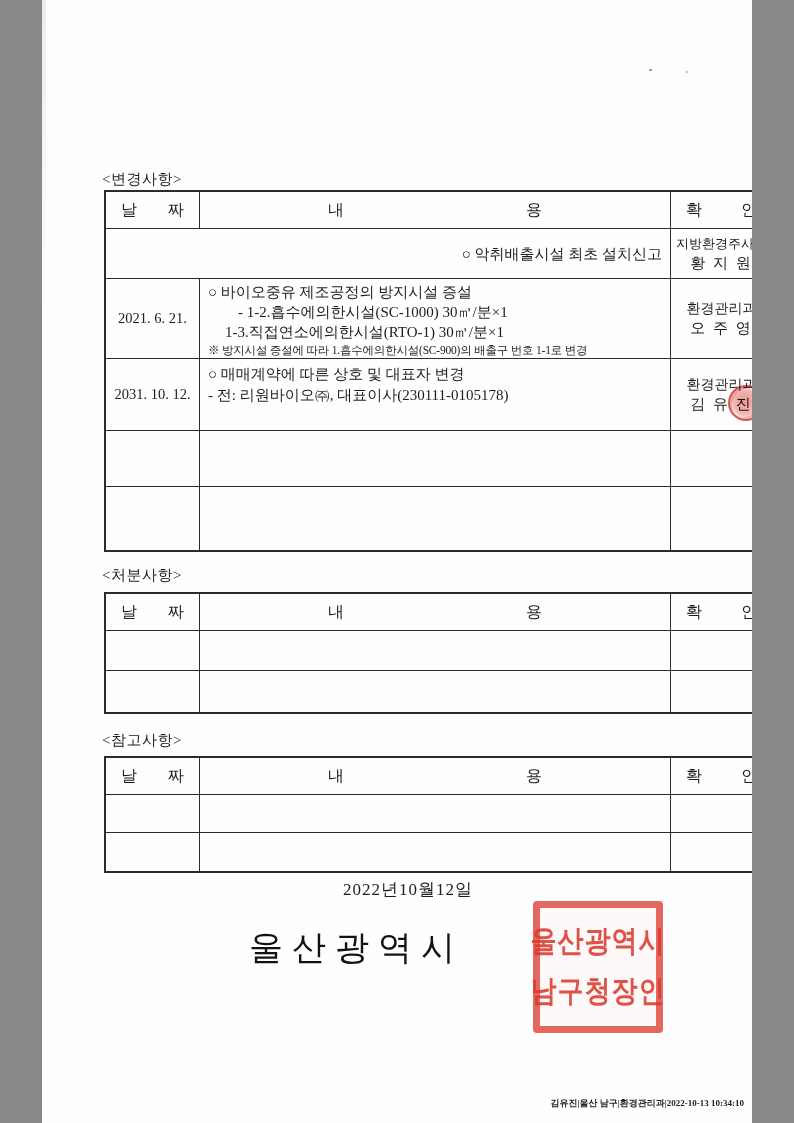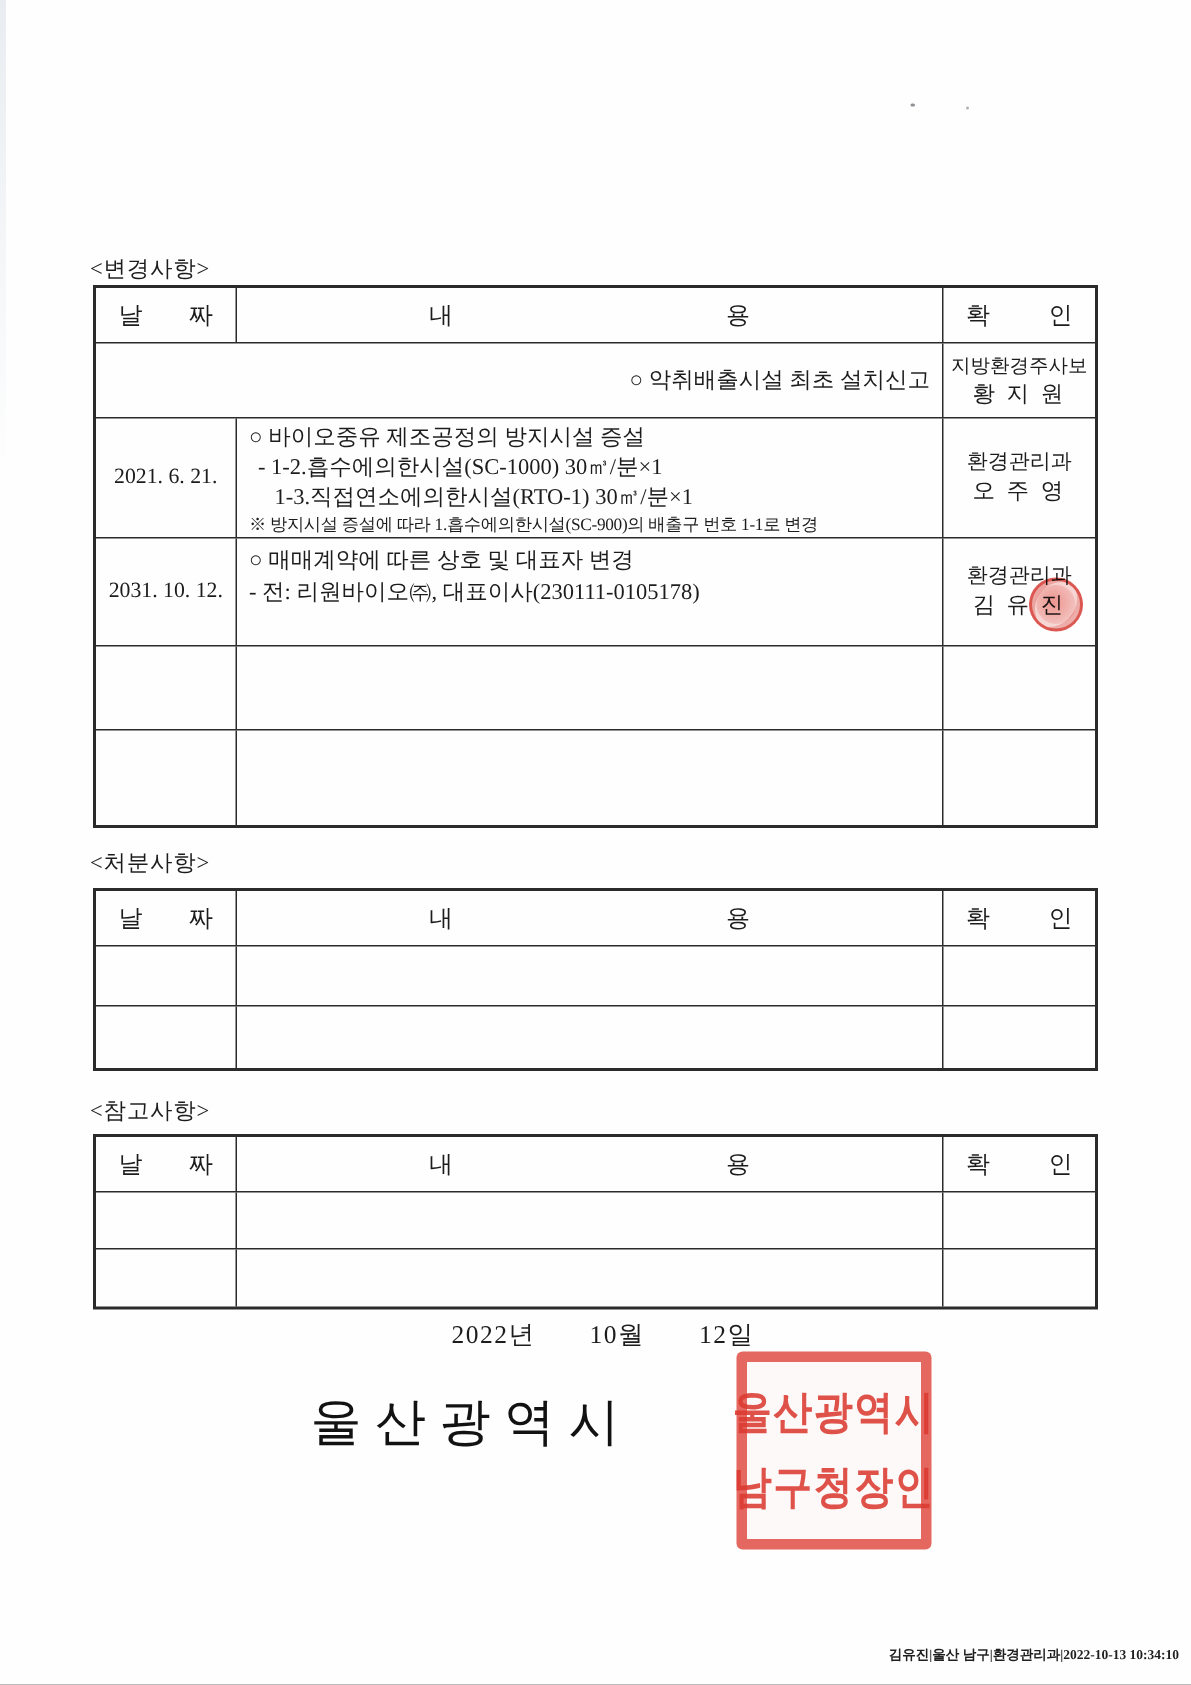--- a/index.html
+++ b/index.html
@@ -1,17 +1,17 @@
 <!DOCTYPE html>
 <html><head>
 <meta charset="utf-8">
 <style>
   html,body{margin:0;padding:0;background:#888;}
   .page{
-    position:relative; width:794px; height:1123px; margin:0 auto;
+    position:relative; width:710px; height:1123px; margin:0 auto;
     background:#fefefe; overflow:hidden;
     font-family:"Liberation Serif","DejaVu Serif",serif; color:#1c1c1c;
   }
   .edge-streak{position:absolute;left:0;top:0;width:4px;height:320px;
     background:linear-gradient(#e9edf1,rgba(255,255,255,0));}
   .speck{position:absolute;background:#8d9296;border-radius:1px;}
   .s1{left:607px;top:69px;width:3px;height:2px;}
   .s2{left:644px;top:71px;width:2px;height:2px;opacity:.7;}
 
   .sec-label{position:absolute;left:60px;font-size:15px;letter-spacing:.5px;}
@@ -26,36 +26,36 @@
   .c-confirm{width:101px;flex:none;display:flex;flex-direction:column;
     align-items:center;justify-content:center;position:relative;}
   .hdr-date{display:flex;align-items:center;justify-content:space-between;
     padding:0 15px;font-size:16px;}
   .hdr-content{display:flex;align-items:center;justify-content:center;gap:182px;
     font-size:16px;padding:0;}
   .hdr-confirm{flex-direction:row;display:flex;align-items:center;
     justify-content:space-between;padding:0 15px;font-size:16px;}
   .content-mid{display:flex;align-items:center;justify-content:flex-end;}
   .ln{font-size:15px;line-height:20px;white-space:nowrap;}
-  .ind1{padding-left:6px;}
+  .ind1{padding-left:6px;margin-left:24px;}
   .ind2{padding-left:17px;}
   .note{font-size:11.5px;line-height:16px;letter-spacing:-.2px;white-space:nowrap;}
   .dept{font-size:13px;line-height:19px;white-space:nowrap;}
   .pname{font-size:15px;line-height:20px;letter-spacing:2px;white-space:nowrap;}
 
   .personal-seal{
     position:absolute;right:8px;top:26px;width:32px;height:32px;border-radius:50%;
     border:2px solid rgba(214,60,52,.8);
     background:radial-gradient(circle at 45% 45%, rgba(224,80,70,.6), rgba(224,80,70,.18));
     box-shadow:inset 0 0 0 3px rgba(255,255,255,.35), inset 4px 3px 0 -2px rgba(214,60,52,.55),
       inset -5px -4px 0 -3px rgba(214,60,52,.5);
     mix-blend-mode:multiply;
   }
 
-  .date-line{position:absolute;left:301px;top:878px;display:flex;gap:36px;
+  .date-line{position:absolute;left:301px;top:878px;display:flex;
     font-size:17px;letter-spacing:1px;}
   .signature{position:absolute;left:207px;top:925px;display:flex;gap:22px;
     font-size:34px;letter-spacing:9px;font-weight:500;color:#121212;z-index:3;white-space:nowrap;}
   .official-stamp{
     position:absolute;left:491px;top:901px;width:130px;height:132px;box-sizing:border-box;
     border:7px solid rgba(225,72,62,.82);border-radius:4px;
     display:flex;flex-direction:column;align-items:center;justify-content:center;
     mix-blend-mode:multiply;z-index:2;background:rgba(250,215,210,.12);
   }
   .stamp-line{font-size:26px;line-height:50px;font-weight:bold;

